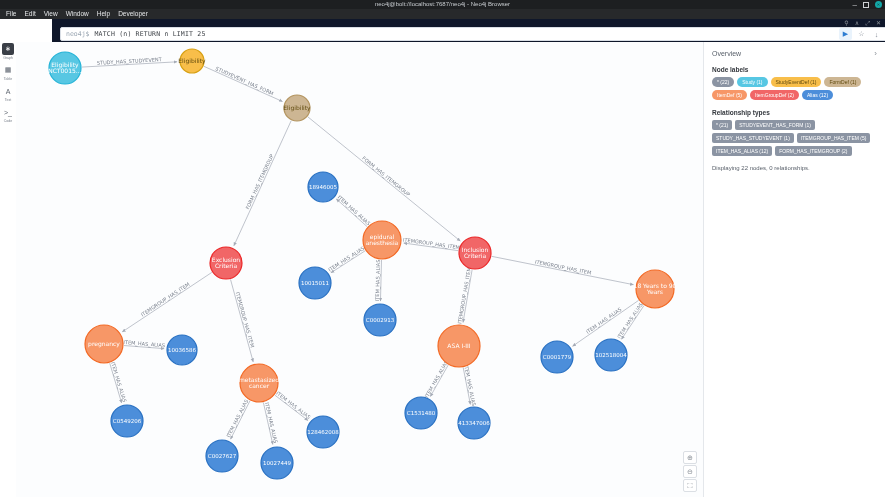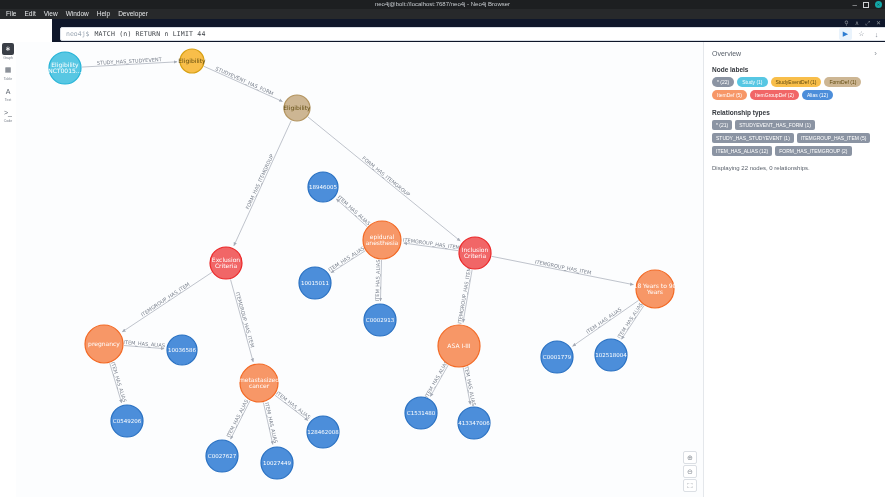--- a/index.html
+++ b/index.html
@@ -84,21 +84,21 @@
 
   <div class="editorbar">
     <div class="frame-icons">
         <span class="frame-icon">⚲</span>
         <span class="frame-icon">∧</span>
         <span class="frame-icon">⤢</span>
         <span class="frame-icon">✕</span>
       </div>
     <div class="editor-input">
       <span class="prompt">neo4j$</span>
-      <span class="query">MATCH (n) RETURN n LIMIT 44</span>
+      <span class="query">MATCH (n) RETURN n LIMIT 25</span>
     </div>
     <div class="editor-actions">
         <span class="play-btn">▶</span>
         <span class="action-icon">☆</span>
         <span class="action-icon">↓</span>
       </div>
   </div>
 
   <div class="main">
     <div class="view-sidebar">

